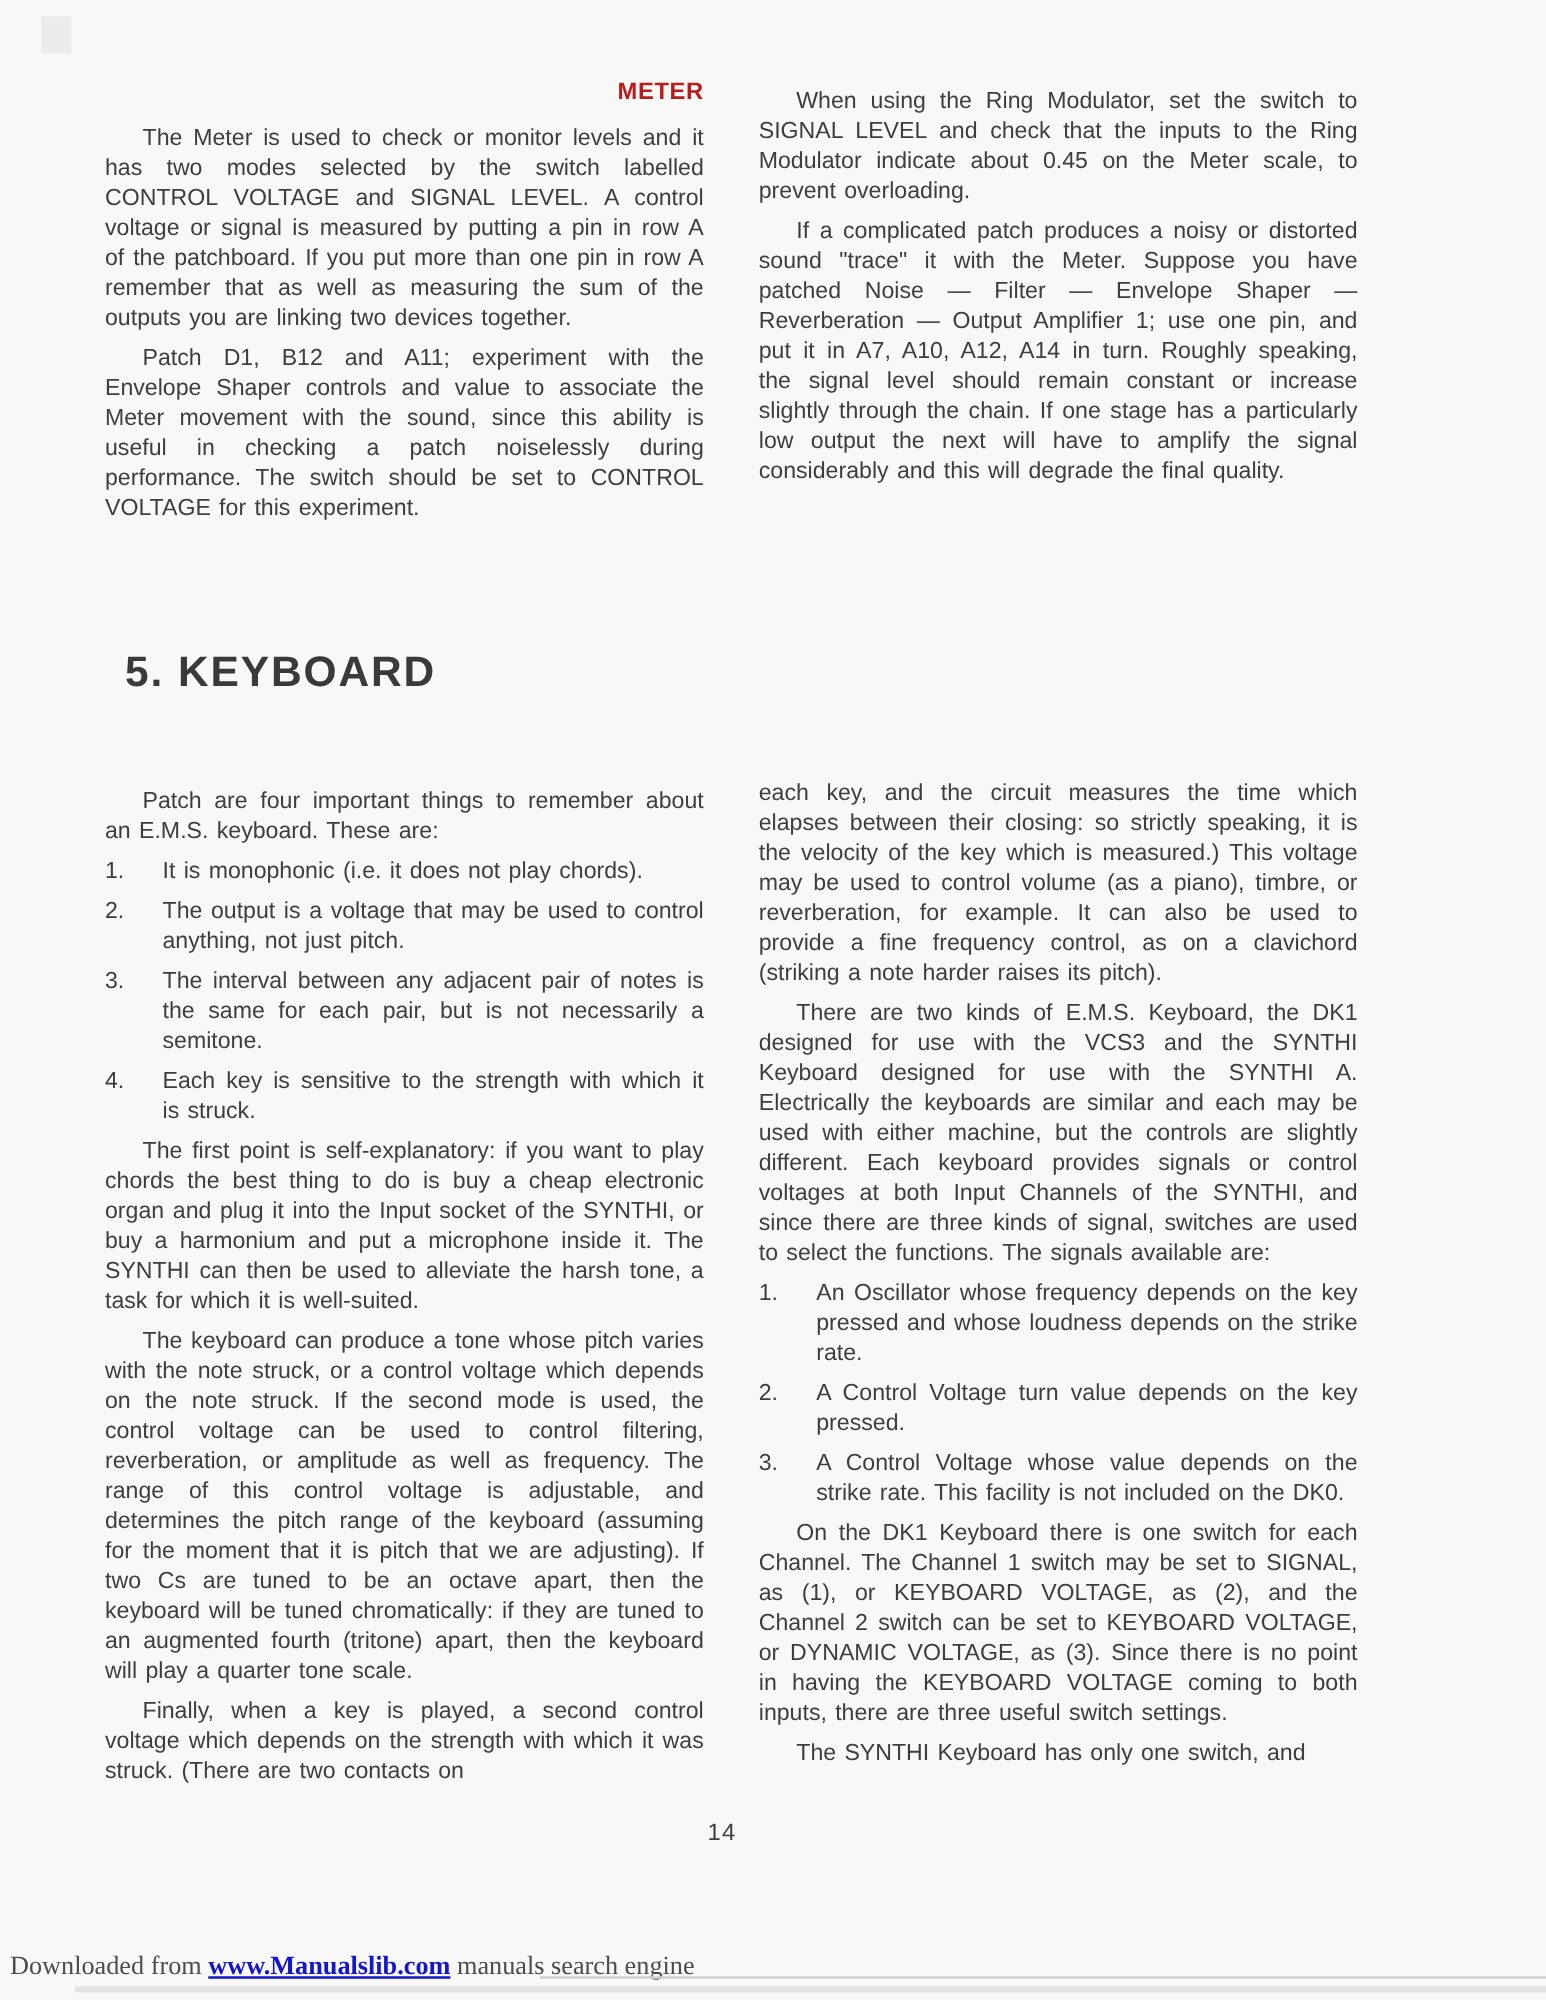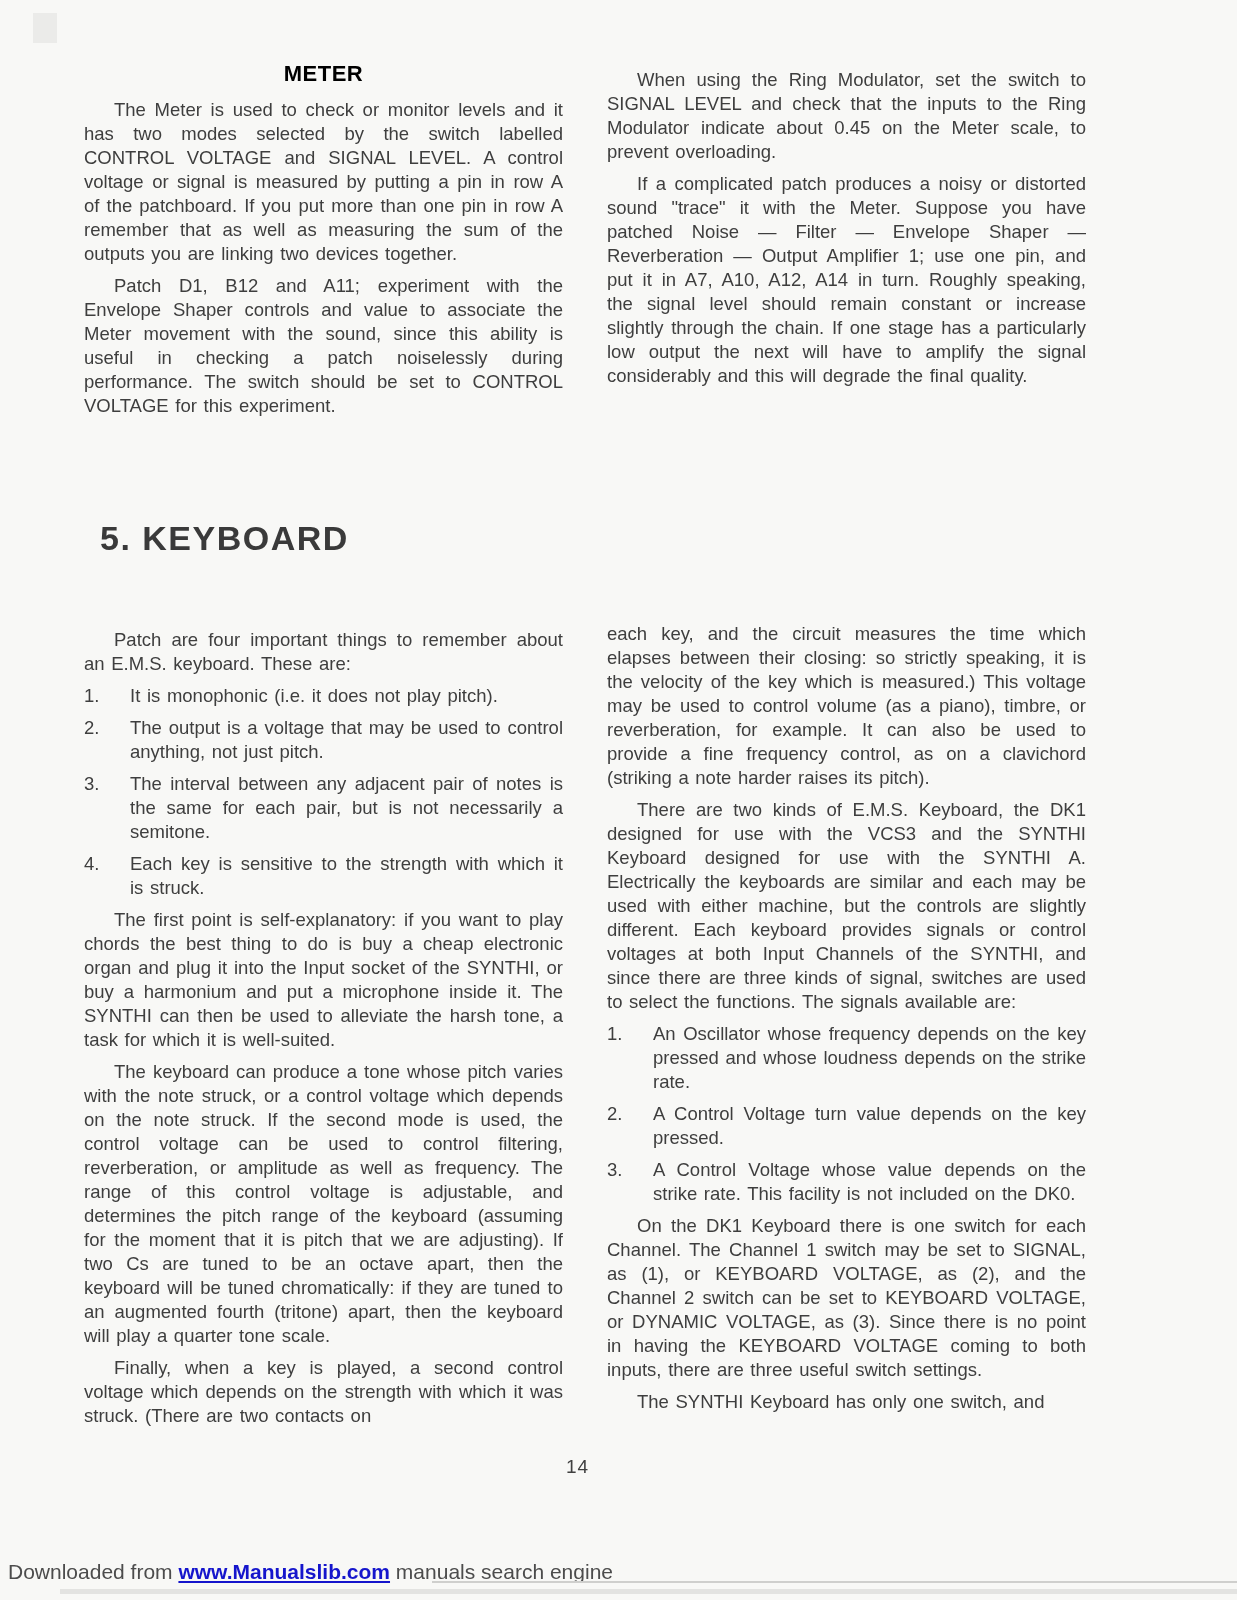--- a/index.html
+++ b/index.html
@@ -22,39 +22,39 @@
     width: 479px;
     font-size: 18.5px;
     line-height: 24px;
     text-align: justify;
     word-spacing: 1.5px;
   }
   .col p { margin: 0 0 8px 0; text-indent: 30px; }
   .col p.noindent { text-indent: 0; }
   .col p.last { margin-bottom: 0; }
   .section-heading-small {
-    font-size: 22px; font-weight: bold; letter-spacing: 0.5px;
-    color: #000000; margin: 0 0 12px 0; text-indent: 0 !important;
-    text-align: center;
+    font-size: 19px; font-weight: bold; letter-spacing: 0.5px;
+    color: #b91c1c; margin: 0 0 12px 0; text-indent: 0 !important;
+    text-align: right;
   }
   .kb-heading {
     position: absolute; left: 84px; top: 503px;
     font-size: 34px; font-weight: bold; letter-spacing: 1.5px;
     color: #3a3a3a; margin: 16px;
   }
   .li { position: relative; padding-left: 46px; margin: 0 0 8px 0; }
   .li .num { position: absolute; left: 0; top: 0; text-indent: 0; }
   .li .txt { display: block; }
   .page-number {
     position: absolute; left: 566px; top: 1456px;
     font-size: 19px; color: #404040; letter-spacing: 1px;
   }
   .footer {
     position: absolute; left: 8px; top: 1560px; width: 1220px;
-    font-family: Liberation Sans, sans-serif;
+    font-family: Liberation Serif, serif;
     font-size: 21px; color: #4c4c4c; white-space: nowrap;
   }
   .footer a { color: #1515cc; text-decoration: underline; font-weight: bold; }
   .footer-line-right {
     position: absolute; left: 432px; top: 1581px; width: 805px; height: 2px;
     background: #cfcfcd;
   }
   .footer-smear {
     position: absolute; left: 60px; top: 1589px; width: 1177px; height: 5px;
     background: #e3e3e1;
@@ -78,21 +78,21 @@
     <p>If a complicated patch produces a noisy or distorted sound "trace" it with the Meter. Suppose you have patched Noise — Filter — Envelope Shaper — Reverberation — Output Amplifier 1; use one pin, and put it in A7, A10, A12, A14 in turn. Roughly speaking, the signal level should remain constant or increase slightly through the chain. If one stage has a particularly low output the next will have to amplify the signal considerably and this will degrade the final quality.</p>
   </div>
 
   <h1 class="kb-heading">5. KEYBOARD</h1>
 
   <div class="col" style="left:84px; top:628px;">
     <p>Patch are four important things to remember about an E.M.S. keyboard. These are:</p>
 
     <div class="li">
       <span class="num">1.</span>
-      <span class="txt">It is monophonic (i.e. it does not play pitch).</span>
+      <span class="txt">It is monophonic (i.e. it does not play chords).</span>
     </div>
     <div class="li">
       <span class="num">2.</span>
       <span class="txt">The output is a voltage that may be used to control anything, not just pitch.</span>
     </div>
     <div class="li">
       <span class="num">3.</span>
       <span class="txt">The interval between any adjacent pair of notes is the same for each pair, but is not necessarily a semitone.</span>
     </div>
     <div class="li">

